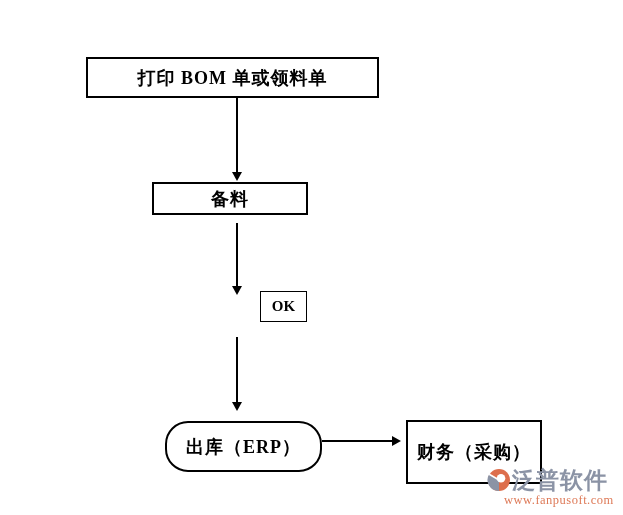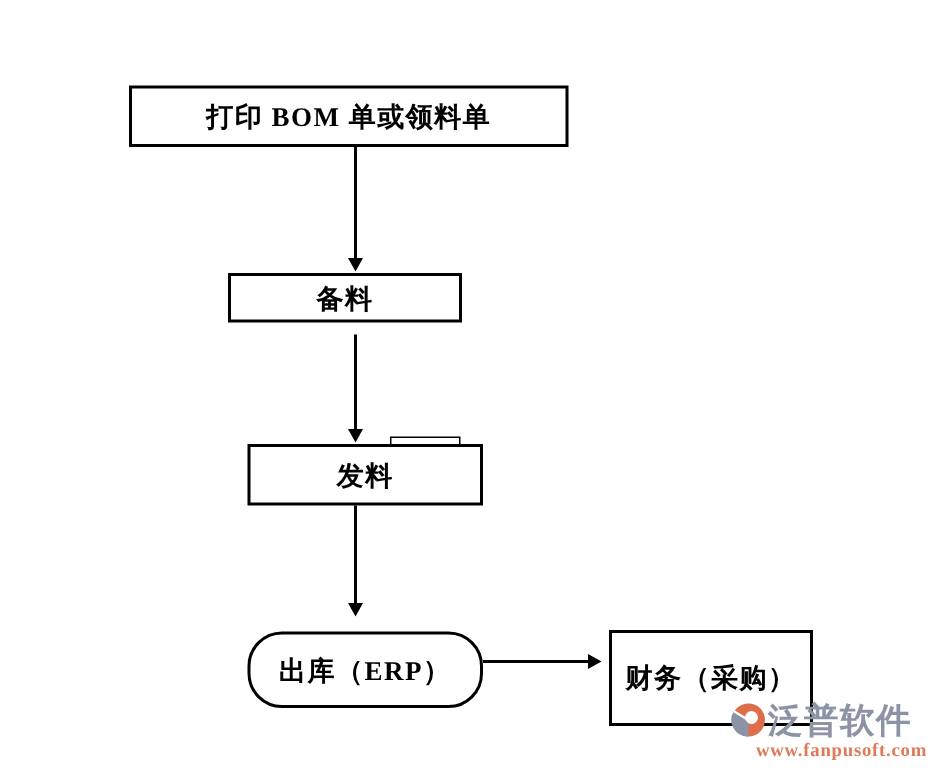--- a/index.html
+++ b/index.html
@@ -53,21 +53,21 @@
   .logo-brand{
     font-family:"Liberation Sans","DejaVu Sans",sans-serif;
     font-weight:bold;
     font-size:23px;
     color:#8b93a5;
     letter-spacing:1px;
     margin-left:1px;
   }
   .logo-url{
     font-family:"Liberation Serif","DejaVu Serif",serif;
-    font-weight:bold;
+    font-weight:normal;
     font-size:12.5px;
     color:#de7a58;
     margin-top:2px;
     margin-left:17px;
     letter-spacing:0.5px;
   }
 </style>
 </head>
 <body>
 
@@ -78,23 +78,20 @@
   </div>
 
   <div class="node node-prepare">
     <span>备料</span>
   </div>
 
   <div class="node node-ok">
     <span>OK</span>
   </div>
 
-  <div class="node node-issue">
-    <span>发料</span>
-  </div>
 
   <div class="node node-out">
     <span>出库（ERP）</span>
   </div>
 
   <div class="node node-fin">
     <span>财务（采购）</span>
   </div>
 
   <div>

